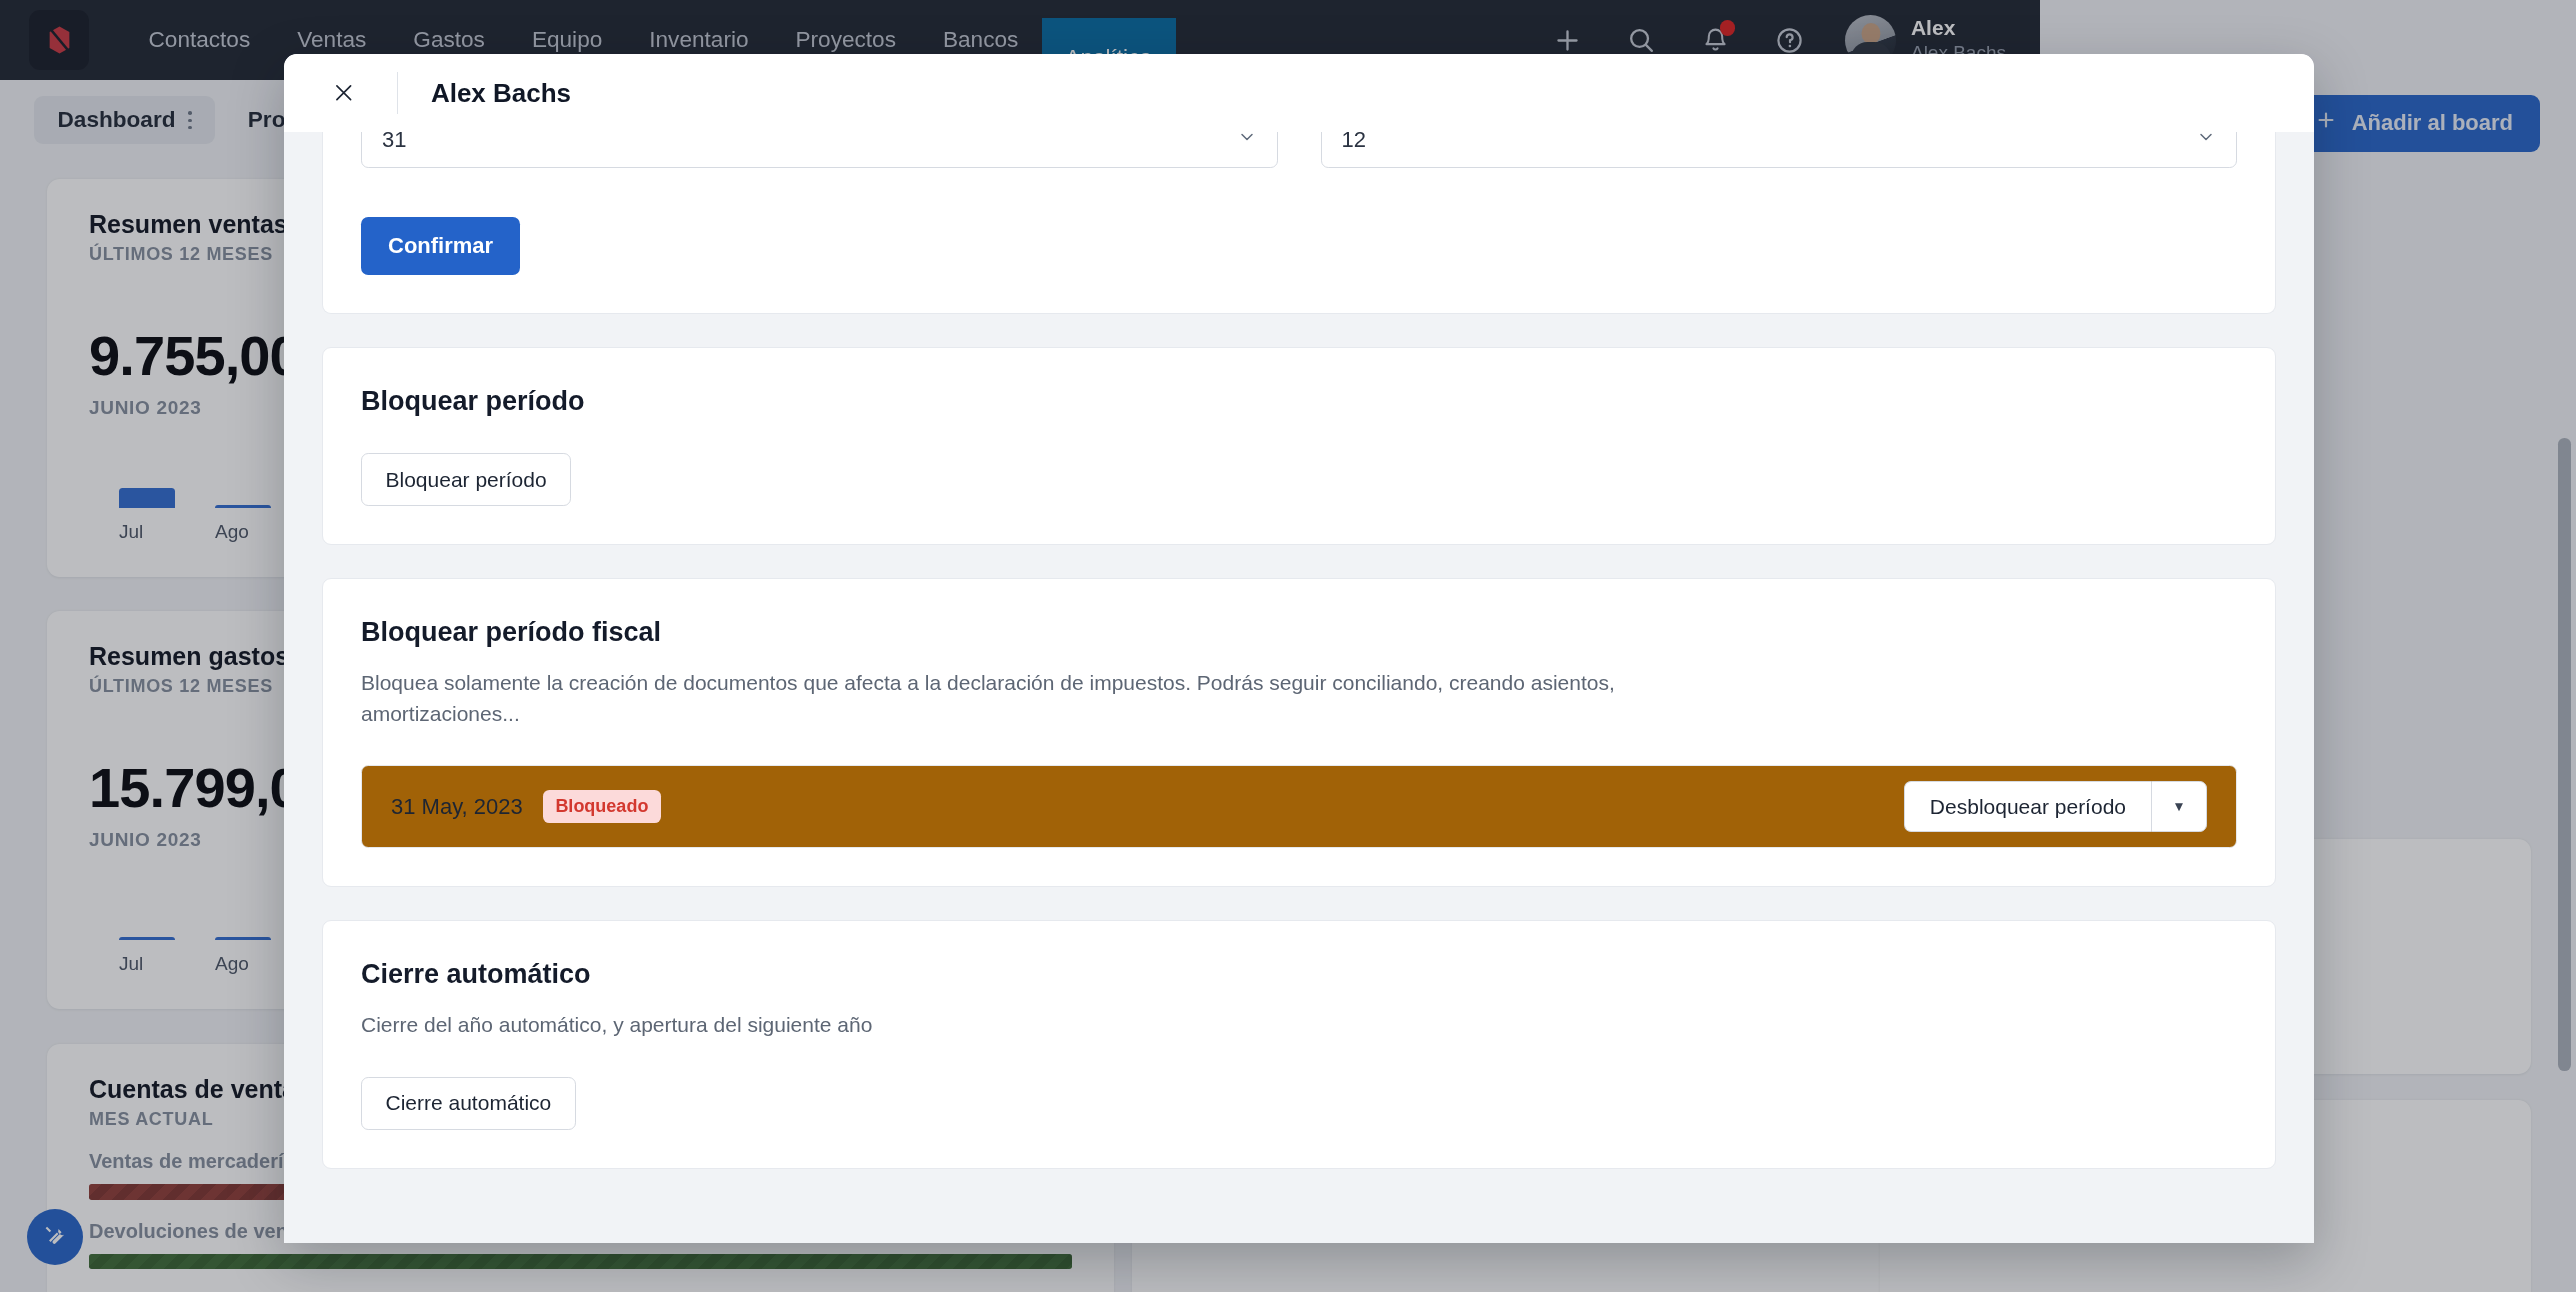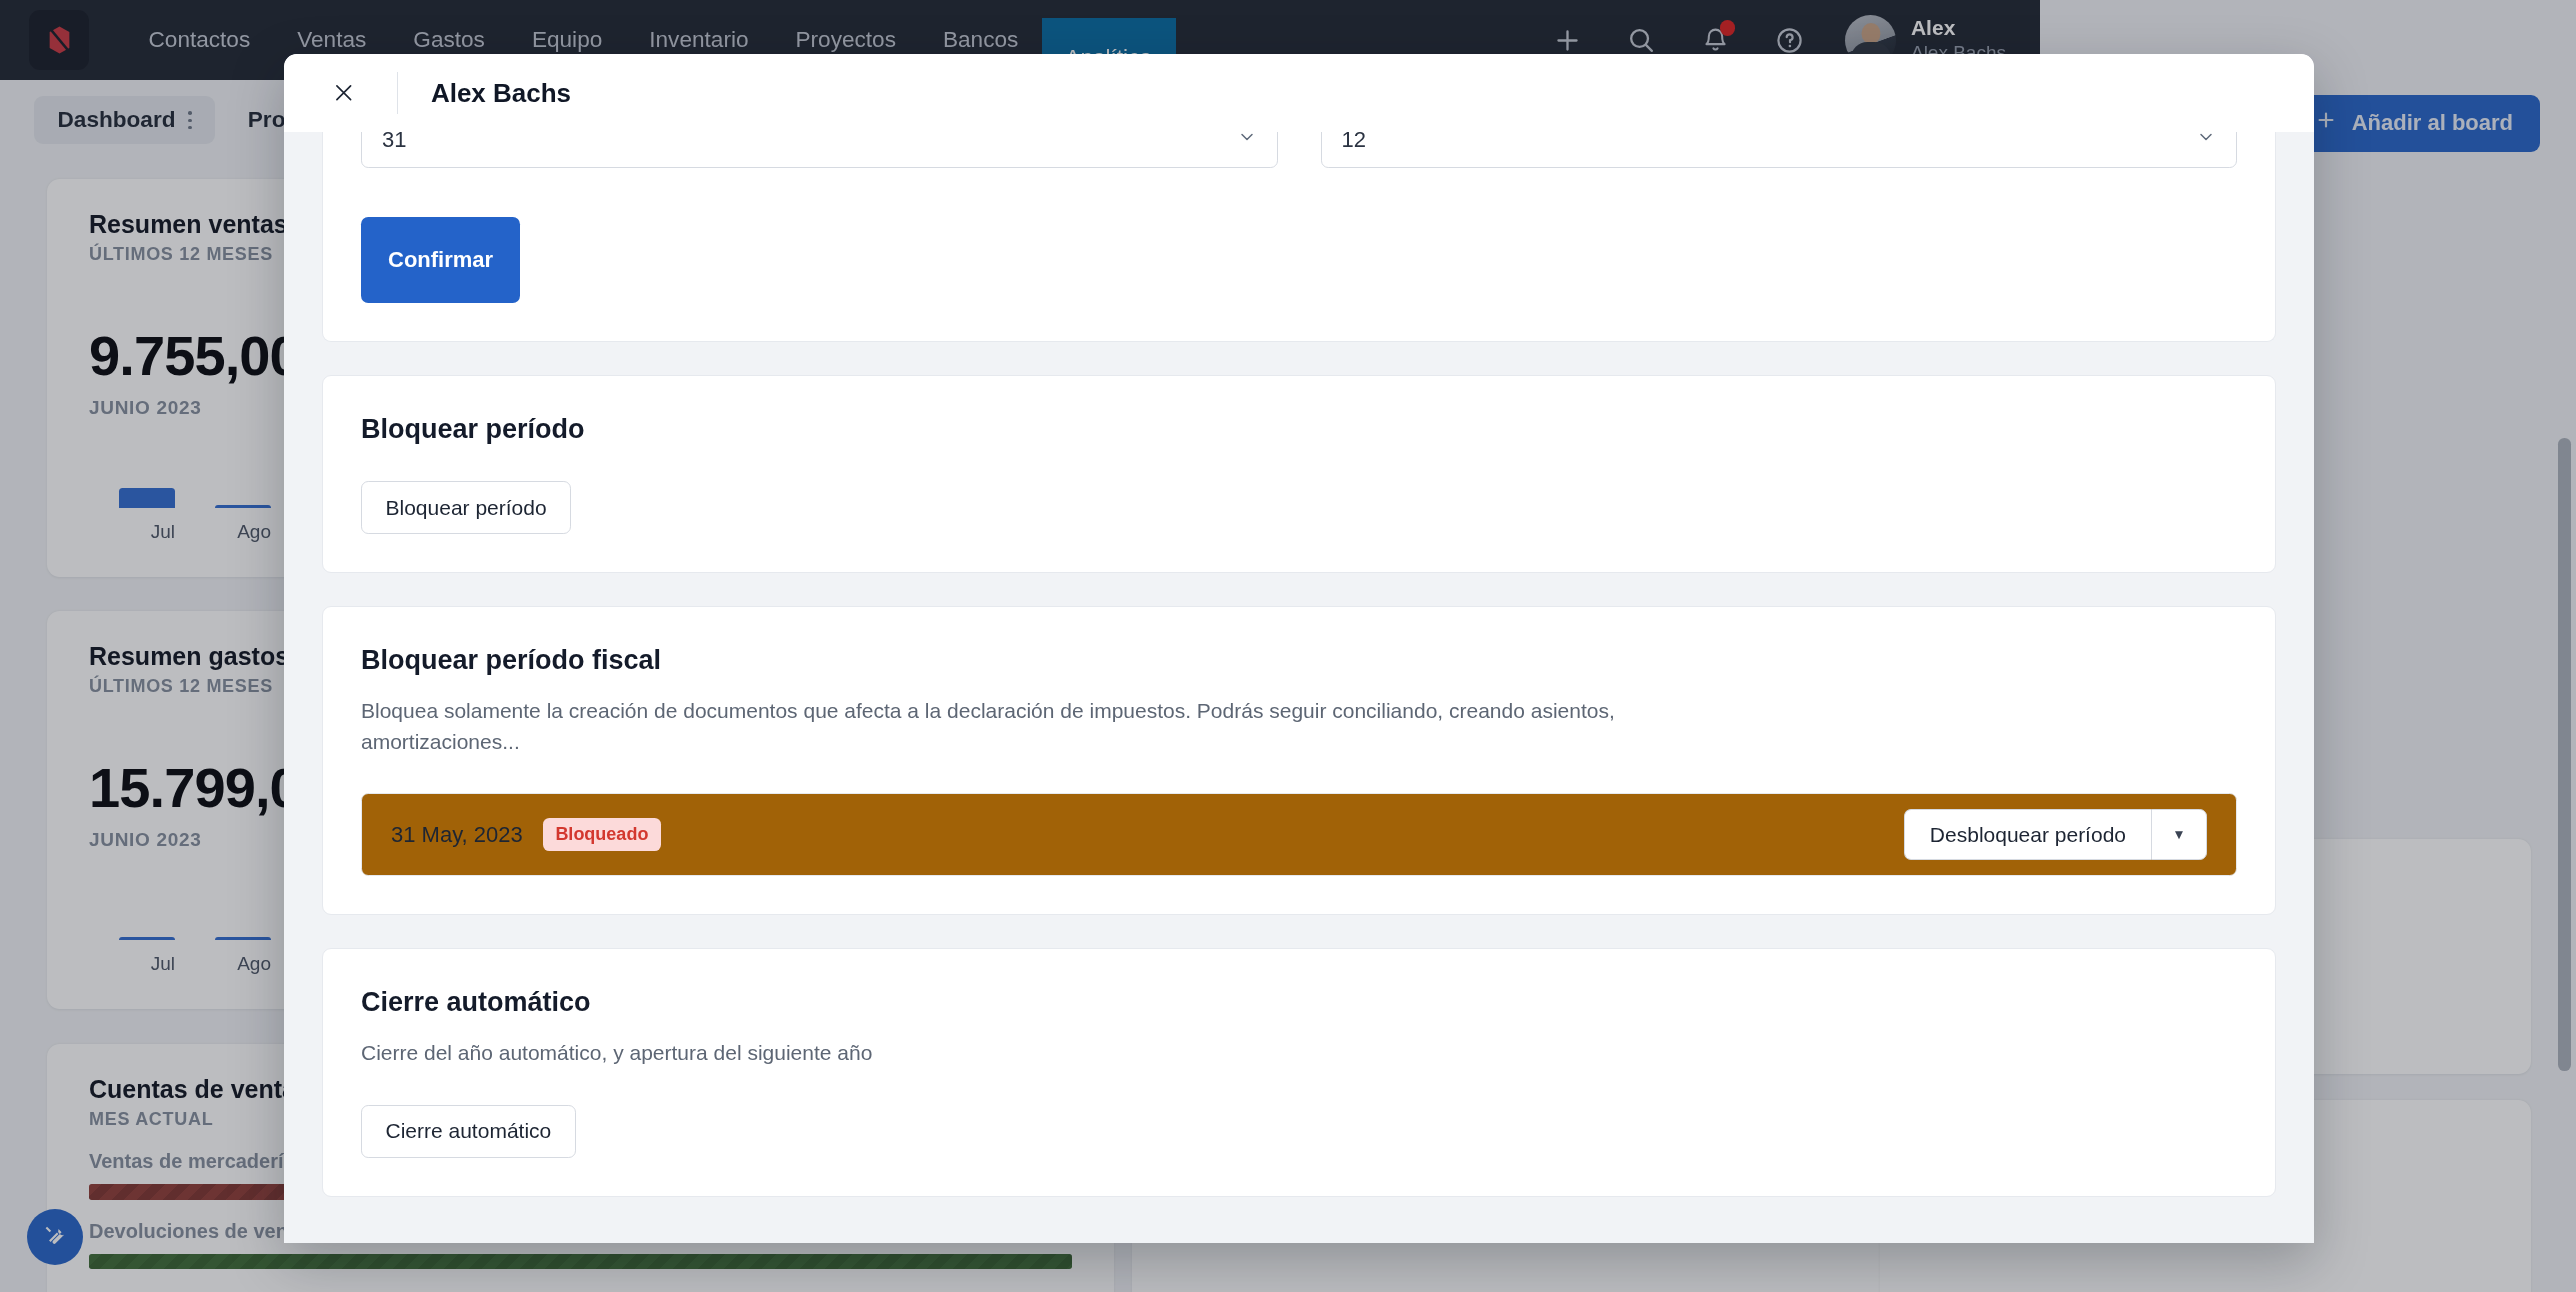--- a/index.html
+++ b/index.html
@@ -71,21 +71,21 @@
   .card {
     position: absolute; background: #ffffff; border-radius: 12.7px;
     box-shadow: 0 0.9px 2.7px rgba(16,24,40,.08);
   }
   .card-title { font-size: 25px; font-weight: 700; color: #0d1320; }
   .card-sub { font-size: 18px; font-weight: 700; color: #838d9c; letter-spacing: 0.7px; margin-top: 5.4px; }
   .big-num { font-size: 56px; font-weight: 700; color: #05070c; letter-spacing: -0.9px; }
   .big-sub { font-size: 19px; font-weight: 700; color: #838d9c; letter-spacing: 0.7px; margin-top: 9px; }
 
   .spark { position:absolute; left: 72px; bottom: 34px; display: flex; align-items: flex-end; gap: 40px; }
-  .spark .col { width: 56px; display: flex; flex-direction: column; align-items: flex-end; }
+  .spark .col { width: 56px; display: flex; flex-direction: column; align-items: flex-start; }
   .spark .bar { width: 56px; background: #2f6ad0; border-radius: 3.6px 3.6px 0 0; }
   .spark .lbl { font-size: 19px; color: #4a5465; margin-top: 12.7px; }
 
   .acct-row { margin-top: 20px; }
   .acct-name { font-size: 20px; font-weight: 700; color: #838d9c; }
   .acct-bar { height: 15.4px; border-radius: 2.7px; margin-top: 11px; }
   .stripes-red  { background: repeating-linear-gradient(135deg,#8e3b36 0 9px,#7d332e 9px 18px); }
   .stripes-green{ background: repeating-linear-gradient(135deg,#3d6b36 0 9px,#35602f 9px 18px); }
 
   .blue-link { color: #2463c9; font-weight: 700; font-size: 25px; }
@@ -132,21 +132,21 @@
     flex: 1; height: 56px; border: 0.9px solid #d6dae1; border-radius: 7.2px; background: #fff;
     display: flex; align-items: center; justify-content: space-between;
     padding: 0 20px; font-size: 22px; color: #2b3342;
     margin-top: -20px;
   }
   .sel .chev { color: #5f6a7a; }
 
   .panel-pad { padding: 38px; }
   .confirm-btn {
     background: #2463c9; color: #fff; border: none; border-radius: 7.2px;
-    font-size: 22px; font-weight: 600; padding: 30px 27px;
+    font-size: 22px; font-weight: 600; padding: 16px 27px;
     font-family: "Liberation Sans", sans-serif;
   }
 
   .sec-title { font-size: 27px; font-weight: 700; color: #141b2a; }
   .sec-desc { font-size: 21px; color: #5d6personally; }
   .sec-desc { font-size: 21px; color: #5d6674; line-height: 1.45; margin-top: 20px; max-width: 1338px; }
 
   .ghost-btn {
     background: #fff; border: 0.9px solid #d6dae1; border-radius: 7.2px;
     font-size: 21px; color: #1d2533; padding: 13.6px 23.5px; margin-top: 36px;

